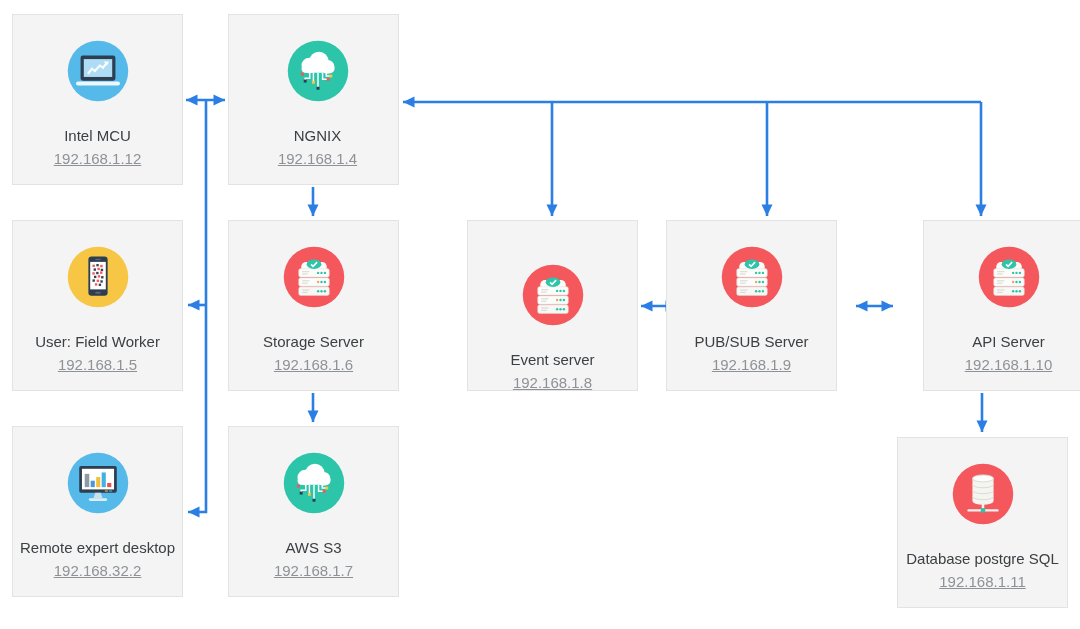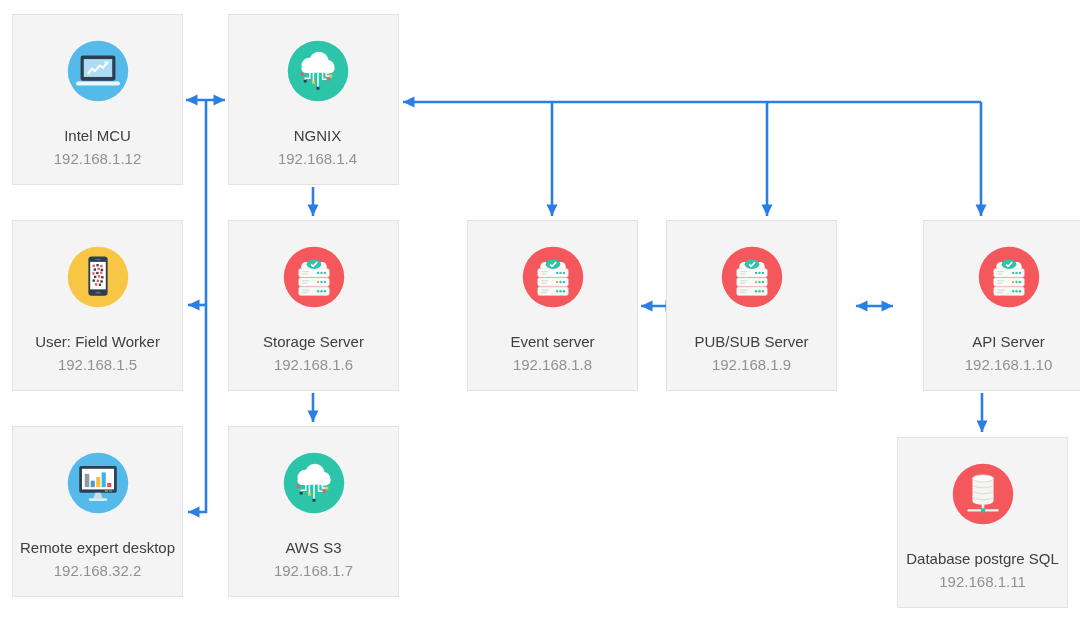--- a/index.html
+++ b/index.html
@@ -7,21 +7,21 @@
   #canvas{position:relative;width:1067px;height:629px;background:#ffffff;}
   #edgelayer{position:absolute;left:0;top:0;width:1080px;height:629px;}
   .node{
     position:absolute;width:171px;height:171px;box-sizing:border-box;
     background:#f4f4f4;border:1px solid #e3e3e3;
     display:flex;flex-direction:column;align-items:center;padding-top:23px;
   }
   .node .icon{width:66px;height:66px;}
   .node .icon svg{width:66px;height:66px;display:block;}
   .node .label{margin-top:24px;font-size:15px;color:#3c4043;white-space:nowrap;line-height:1;}
-  .node .ip{margin-top:8px;font-size:15px;color:#8e9296;white-space:nowrap;line-height:1;}
+  .node .ip{margin-top:8px;font-size:15px;color:#8e9296;white-space:nowrap;line-height:1;text-decoration:underline;}
   .edge{fill:none;stroke-width:2.6px;}
 </style>
 </head>
 <body>
 
 <div id="canvas">
 
   <svg id="edgelayer" viewBox="0 0 1080 629" xmlns="http://www.w3.org/2000/svg">
     <defs>
       <marker id="ah" markerUnits="userSpaceOnUse" markerWidth="13" markerHeight="12" refX="12" refY="6" orient="auto-start-reverse">
@@ -148,21 +148,21 @@
               <circle cx="47.9" cy="51.5" r="1.3"></circle>
   </g>
   <circle cx="40.5" cy="41.5" r="1.3" fill="#f0a54e"></circle>
   <ellipse cx="36" cy="22" rx="8" ry="5.2" fill="#2cc5a9"></ellipse>
   <path d="M32.8,22.2 l2.2,2.2 4.4,-4.6" stroke="#fff" stroke-width="1.7" fill="none"></path>
 </svg>
         </div>
         <div class="label">Storage Server</div>
         <div class="ip">192.168.1.6</div>
       </div>
-      <div class="node" style="left: 467px; top: 220px;">
+      <div class="node" style="left: 467px; top: 220px; justify-content: flex-end;">
         <div class="icon">
 <svg viewBox="0 0 72 72">
   <circle cx="36" cy="36" r="33" fill="#f4575c"></circle>
   <rect x="22" y="19.5" width="28" height="11" rx="5.5" fill="#fbfbf9"></rect>
   <g>
     <rect x="19.5" y="27" width="33" height="9" rx="1.8" fill="#fcfcfa" stroke="#e6e6e2" stroke-width="0.8"></rect>
     <rect x="19.5" y="37" width="33" height="9" rx="1.8" fill="#fcfcfa" stroke="#e6e6e2" stroke-width="0.8"></rect>
     <rect x="19.5" y="47" width="33" height="9" rx="1.8" fill="#f7f7f4" stroke="#e6e6e2" stroke-width="0.8"></rect>
   </g>
   <g fill="#d8d8d4">

